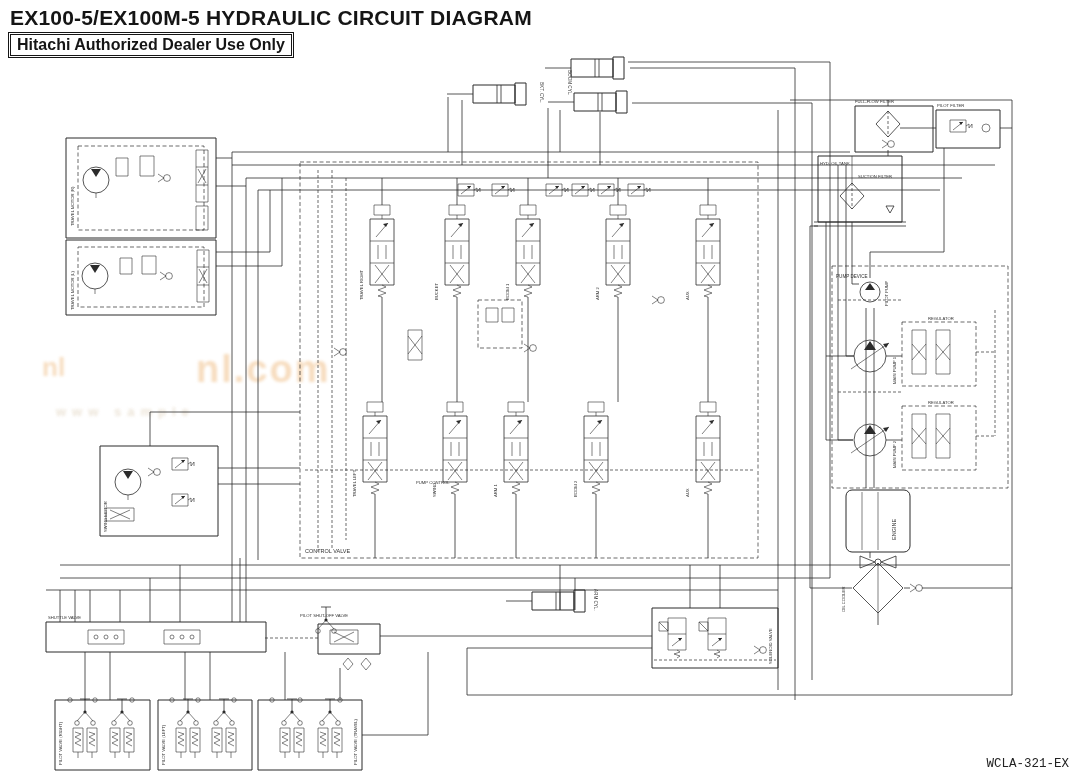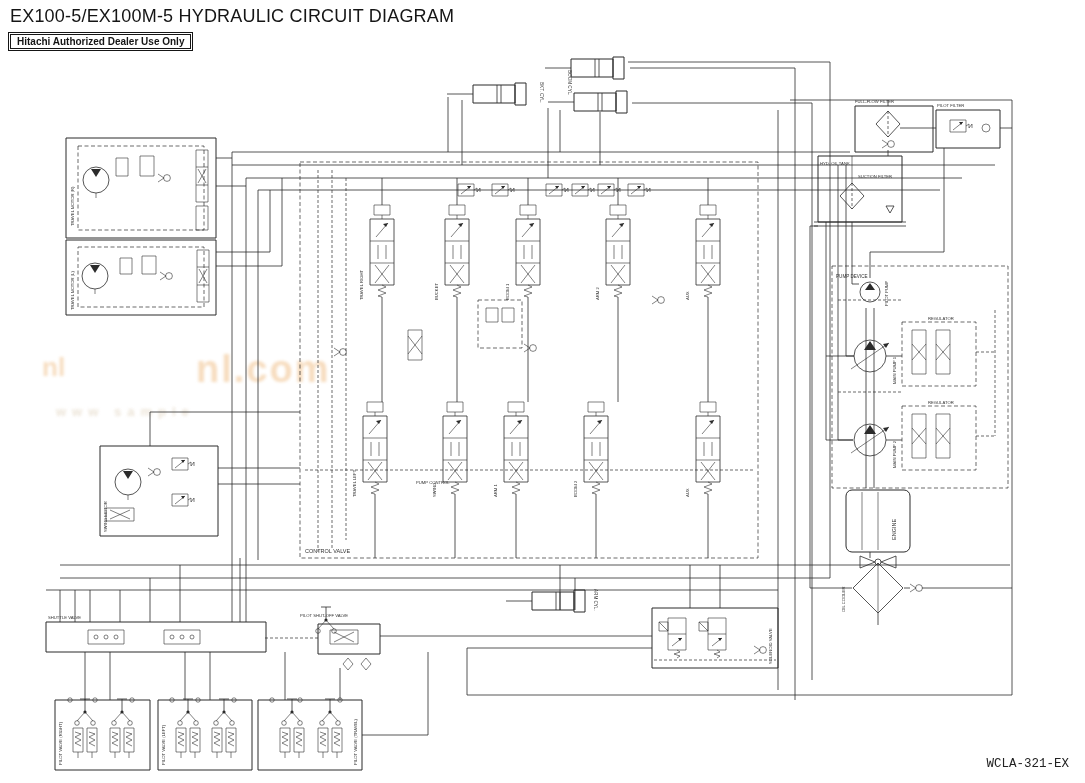--- a/index.html
+++ b/index.html
@@ -1,20 +1,20 @@
 <!DOCTYPE html>
 <html><head>
 <meta charset="utf-8">
 <style>
   html,body{margin:0;padding:0;background:#fff;}
   .page{position:relative;width:1085px;height:783px;background:#ffffff;
         font-family:"Liberation Sans",sans-serif;overflow:hidden;}
-  .title{position:absolute;left:10px;top:6px;font-size:18px;font-weight:normal;color:#151515;letter-spacing:.2px;}
+  .title{position:absolute;left:10px;top:6px;font-size:21px;font-weight:bold;color:#151515;letter-spacing:.2px;}
   .badge{position:absolute;left:10px;top:34px;border:1px solid #151515;outline:1px solid #151515;outline-offset:1px;
-         padding:1px 6px;font-size:10px;font-weight:bold;color:#151515;background:#fff;}
+         padding:1px 6px;font-size:16px;font-weight:bold;color:#151515;background:#fff;}
   .code{position:absolute;right:16px;bottom:12px;font-family:Liberation Mono, monospace;font-size:12.5px;color:#222;}
   .wm{position:absolute;filter:blur(1.6px);font-weight:bold;color:#f0c08a;opacity:.55;pointer-events:none;}
   .wm1{left:42px;top:352px;font-size:26px;}
   .wm2{left:196px;top:348px;font-size:38px;letter-spacing:2px;}
   .wm3{left:56px;top:404px;font-size:13px;letter-spacing:6px;color:#e7ddcd;opacity:.8;}
   svg{position:absolute;left:0;top:0;}
   svg *{vector-effect:non-scaling-stroke;}
   .ln{fill:none;stroke:#2b2b2b;stroke-width:.8;}
   .lnT{fill:none;stroke:#2b2b2b;stroke-width:.6;}
   .lnD{fill:none;stroke:#2b2b2b;stroke-width:.7;stroke-dasharray:3 2;}

